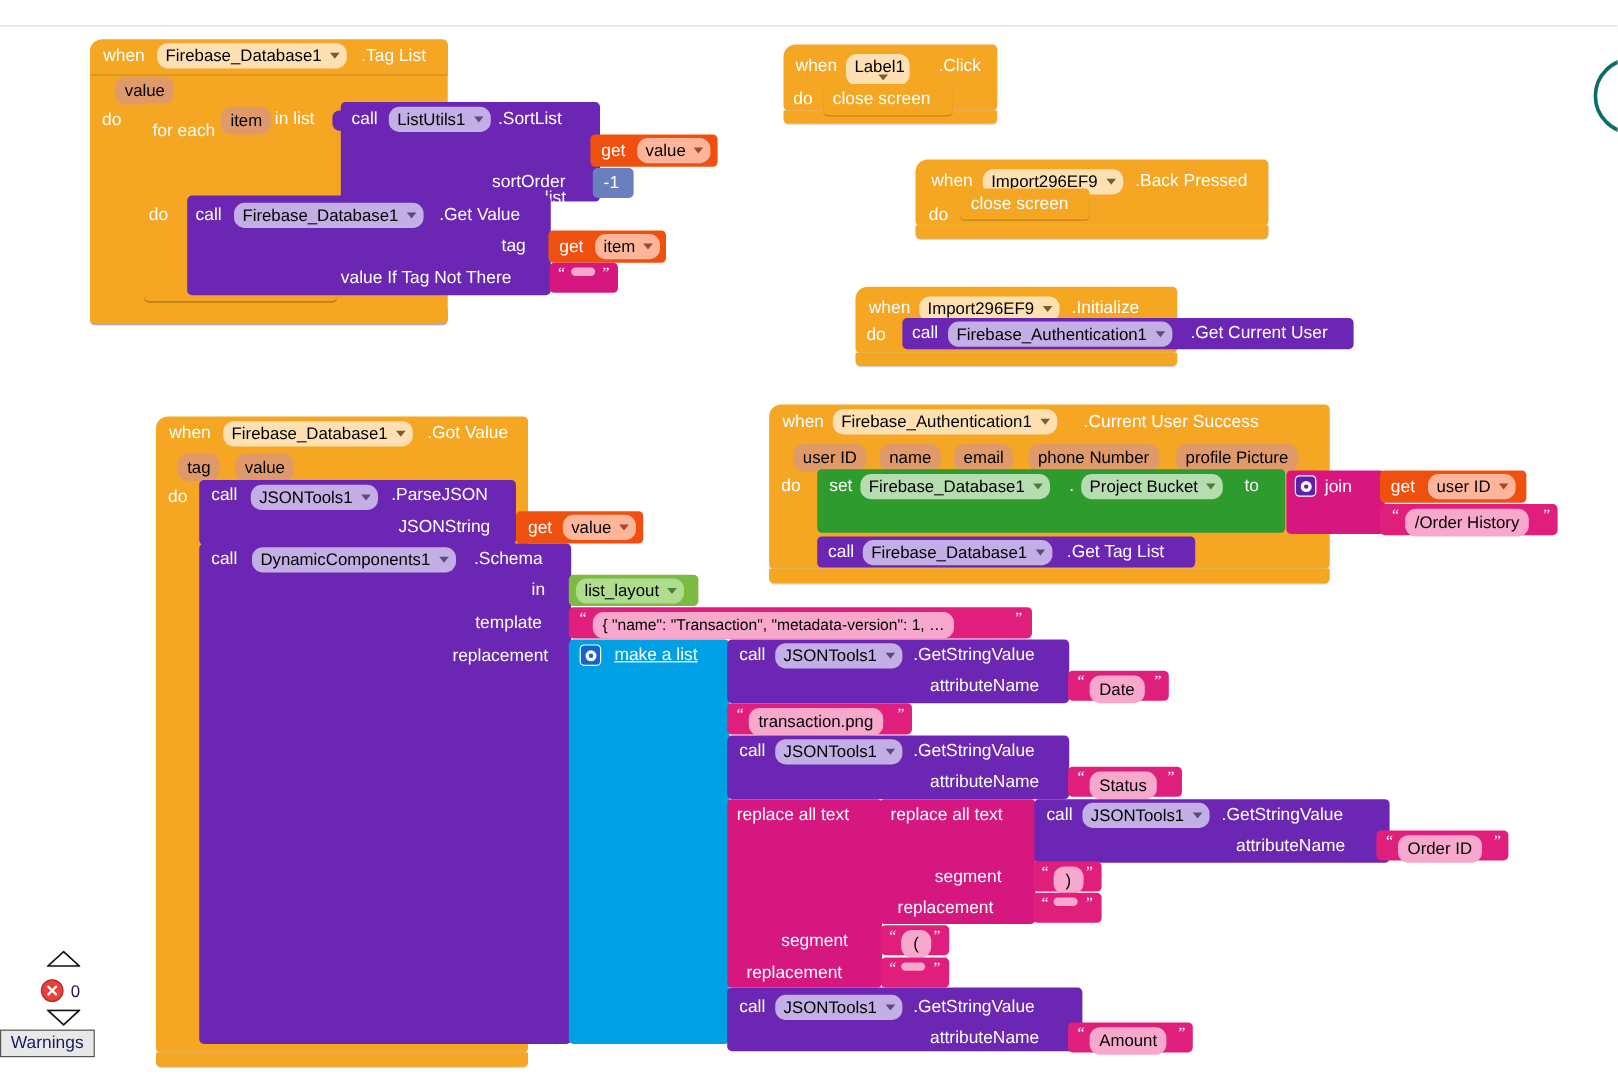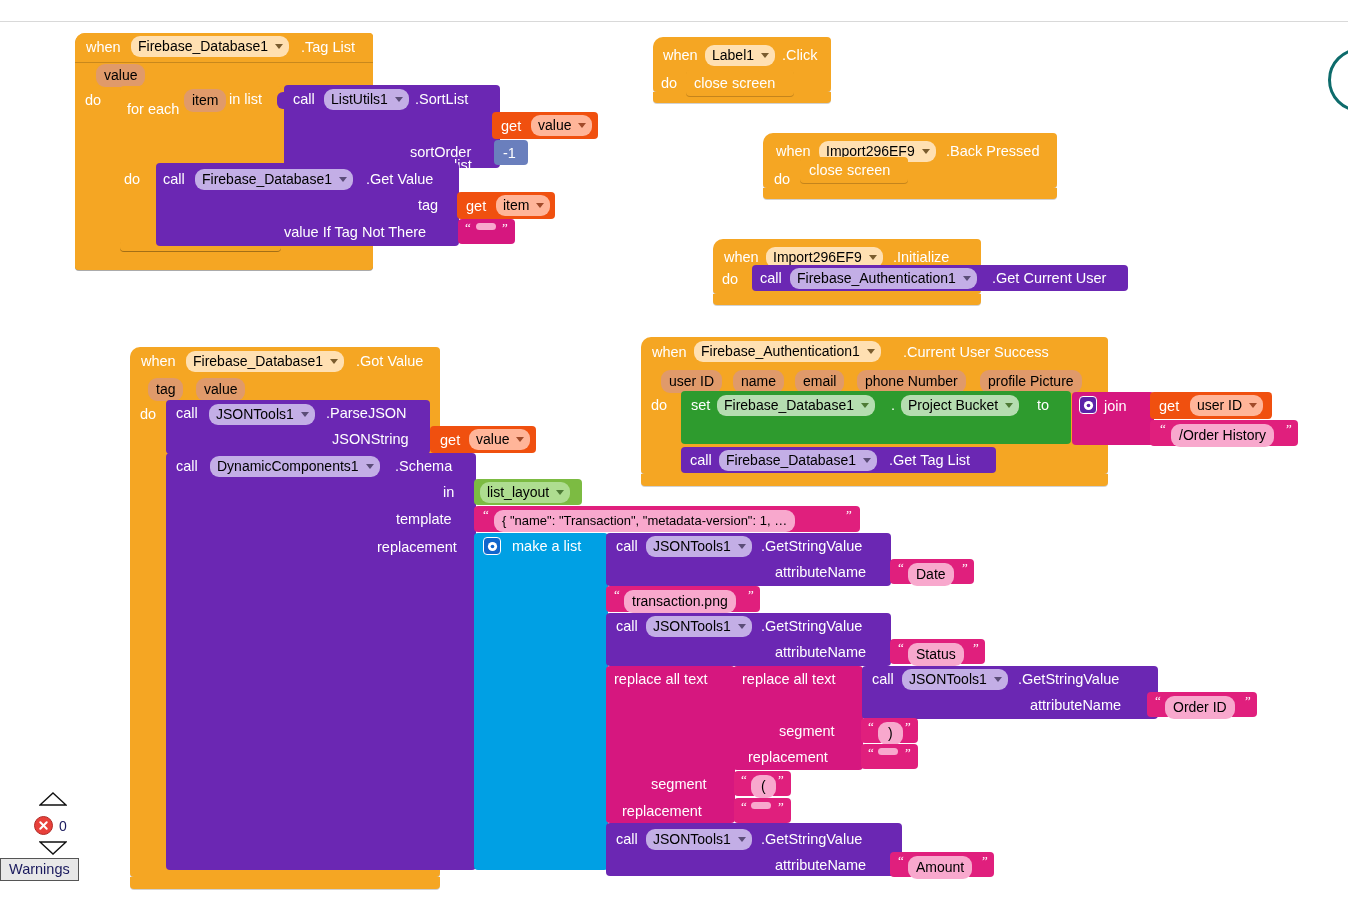--- a/index.html
+++ b/index.html
@@ -161,21 +161,21 @@
     <div class="blk text" style="left:458px;top:219px;width:57px;height:25px;"></div>
     <span class="quote" style="left:465px;top:220px;">“</span>
     <span class="strpill empty" style="left:476px;top:223px;"></span>
     <span class="quote" style="left:502px;top:220px;">”</span>
   </div>
 
   <div>
     <div class="blk evt evt-top" style="left:653px;top:37px;width:178px;height:55px;"></div>
     <div class="blk evt" style="left:653px;top:92px;width:178px;height:11px;border-radius:0 0 4px 4px;"></div>
     <span class="lbl" style="left:663px;top:48px;">when</span>
-    <span class="drop" style="left:705px;top:45px;">
+    <span class="drop" style="left:705px;top:45px;flex-direction:column;">
       <span>Label1</span>
       <span class="caret"></span>
     </span>
     <span class="lbl" style="left:782px;top:48px;">.Click</span>
     <span class="lbl" style="left:661px;top:76px;">do</span>
     <div class="blk evt" style="left:686px;top:70px;width:108px;height:26px;box-shadow:0 1px 0 rgba(0,0,0,.2);"></div>
     <span class="lbl" style="left:694px;top:76px;">close screen</span>
   </div>
 
   <div>
@@ -324,21 +324,21 @@
 
     <span class="lbl" style="left:377px;top:540px;">replacement</span>
 
     <div class="blk list" style="left:474px;top:533px;width:134px;height:337px;"></div>
     <div class="mut blue" style="left:483px;top:537px;">
       <svg width="11" height="11" viewBox="0 0 24 24">
           <circle cx="12" cy="12" r="10" fill="#fff"></circle>
           <circle cx="12" cy="12" r="4" fill="#1166cc"></circle>
         </svg>
     </div>
-    <span class="lbl" style="left:512px;top:539px;">make a list</span>
+    <span class="lbl" style="left:512px;top:539px;text-decoration:underline;">make a list</span>
 
     <div class="blk purple" style="left:606px;top:533px;width:285px;height:53px;"></div>
     <span class="lbl" style="left:616px;top:539px;">call</span>
     <span class="drop lav" style="left:646px;top:536px;">
       <span>JSONTools1</span>
       <span class="caret w"></span>
     </span>
     <span class="lbl" style="left:761px;top:539px;">.GetStringValue</span>
     <span class="lbl" style="left:775px;top:565px;">attributeName</span>
     <div class="blk textpink" style="left:890px;top:559px;width:84px;height:25px;"></div>

